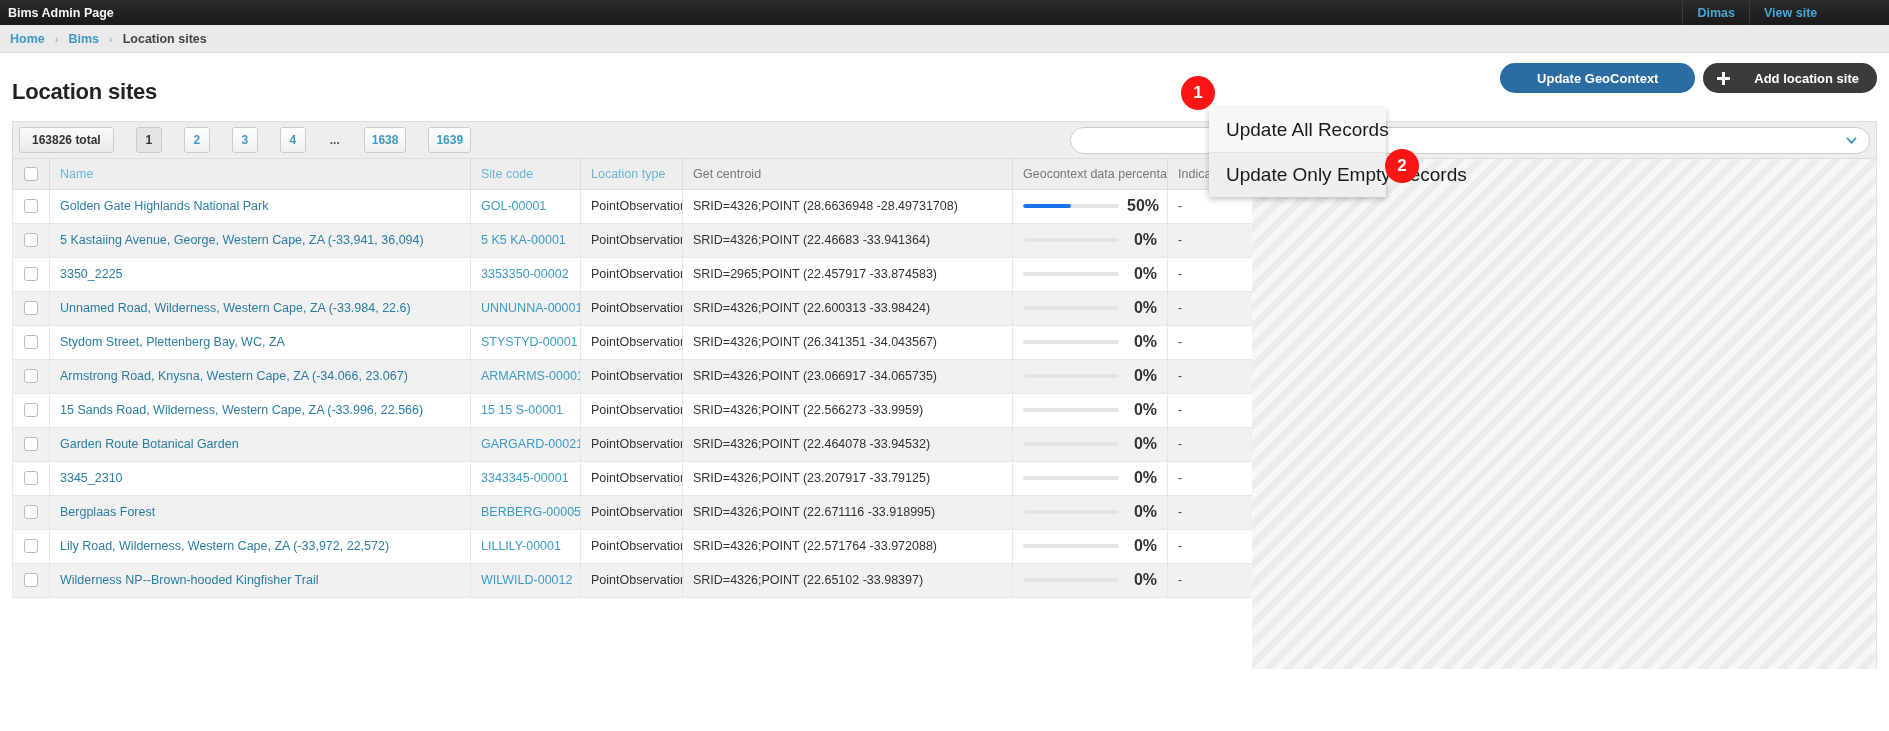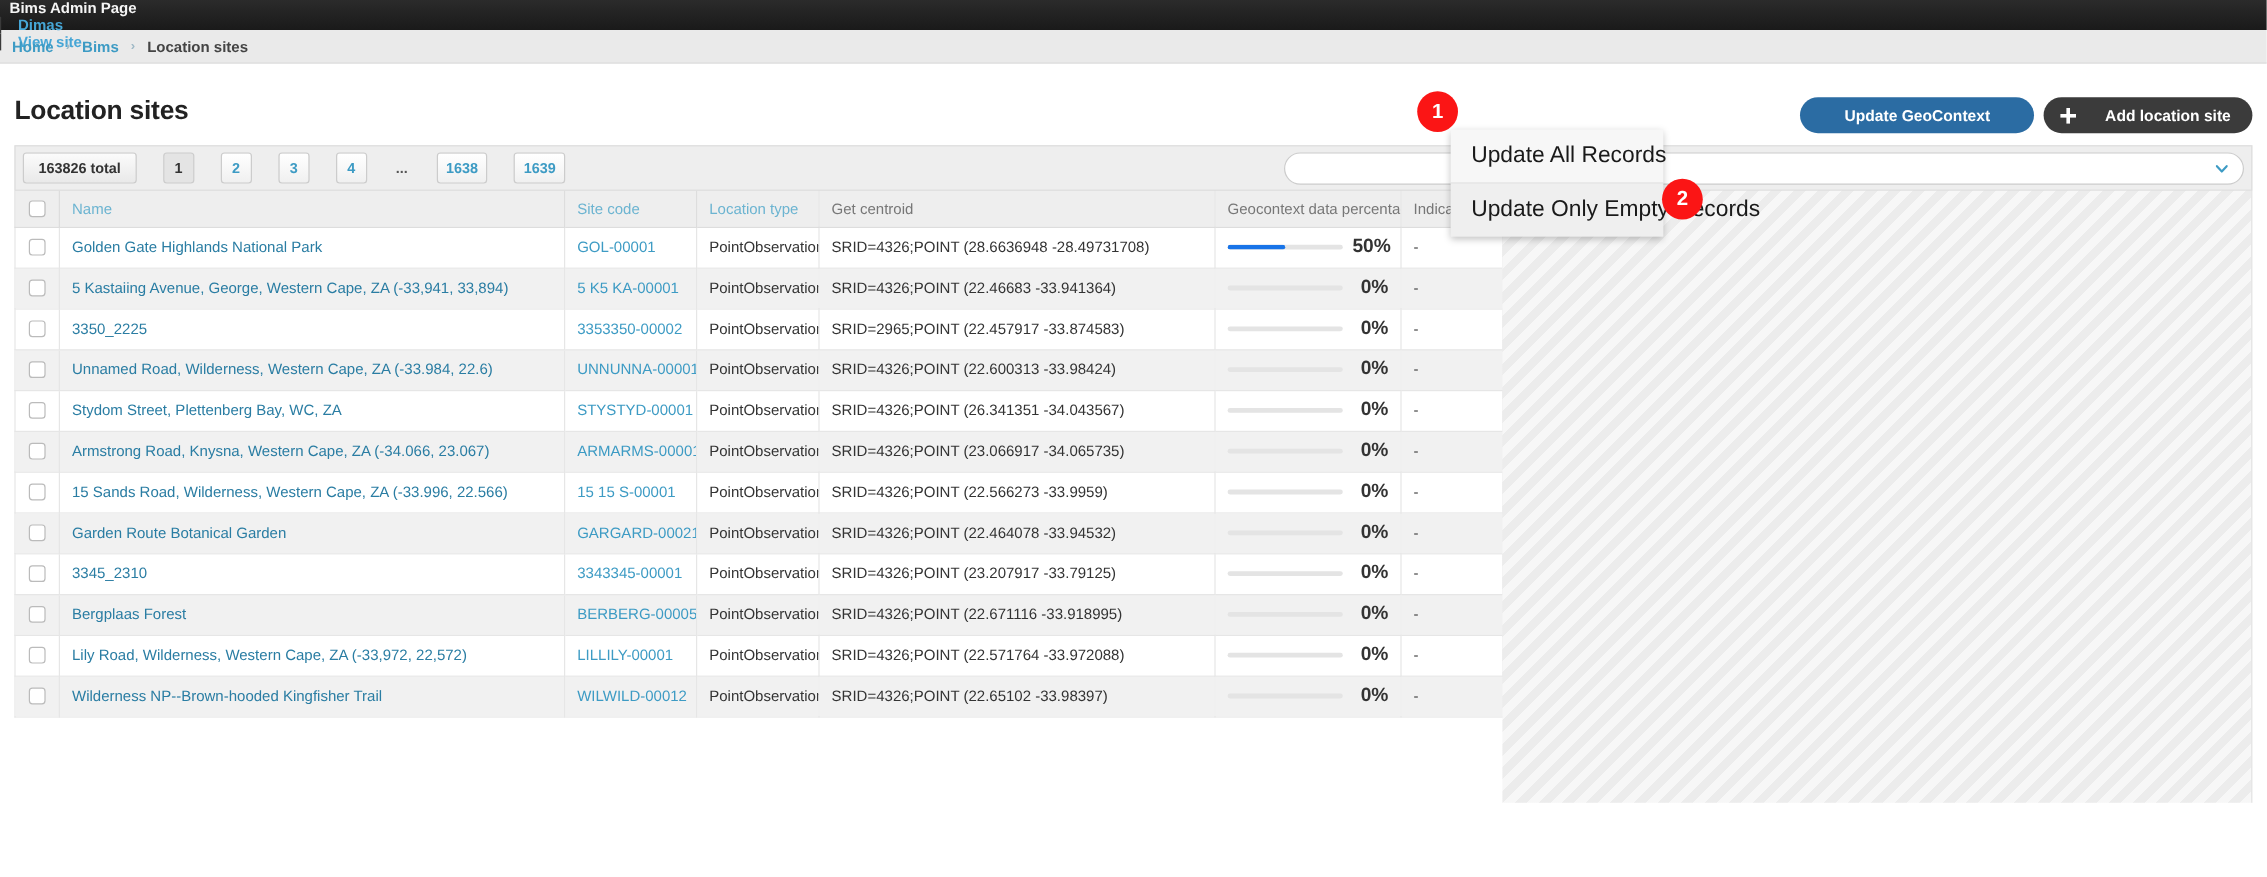--- a/index.html
+++ b/index.html
@@ -11,21 +11,20 @@
     font-family: "Liberation Sans", sans-serif;
   }
 
   
   .admin-bar {
     height: 25px;
     background: linear-gradient(to bottom, #2b2b2b 0%, #222 50%, #1a1a1a 100%);
     display: flex;
     align-items: stretch;
     color: #fff;
-    flex-direction: column;
   }
   .admin-title {
     font-size: 12.5px;
     font-weight: bold;
     color: #f5f5f5;
     padding: 0 0 0 8px;
     display: flex;
     align-items: center;
     flex: 1 1 auto;
   }
@@ -68,21 +67,21 @@
     font-weight: bold;
     color: #222;
     margin: 0;
     letter-spacing: -0.2px;
   }
 
   
   .actions {
     position: absolute;
     right: 12px;
-    top: 28px;
+    top: 10px;
     display: flex;
     align-items: center;
     gap: 8px;
     z-index: 40;
   }
   .btn {
     border: none;
     border-radius: 17px;
     font-size: 13px;
     font-weight: bold;
@@ -414,21 +413,21 @@
               <div class="bar-track">
                 <div class="bar-fill" style="width:50%"></div>
               </div>
               <span class="pct-label">50%</span>
             </div>
           </td>
           <td class="ind-cell">-</td>
         </tr>
         <tr>
           <td class="cb-col"><span class="cb"></span></td>
-          <td><a class="name-link">5 Kastaiing Avenue, George, Western Cape, ZA (-33,941, 33,894)</a></td>
+          <td><a class="name-link">5 Kastaiing Avenue, George, Western Cape, ZA (-33,941, 36,094)</a></td>
           <td><a class="code-link">5 K5 KA-00001</a></td>
           <td>PointObservation</td>
           <td>SRID=4326;POINT (22.46683 -33.941364)</td>
           <td class="pct-cell">
             <div class="pct-inner">
               <div class="bar-track">
                 <div class="bar-fill" style="width:0%"></div>
               </div>
               <span class="pct-label">0%</span>
             </div>

